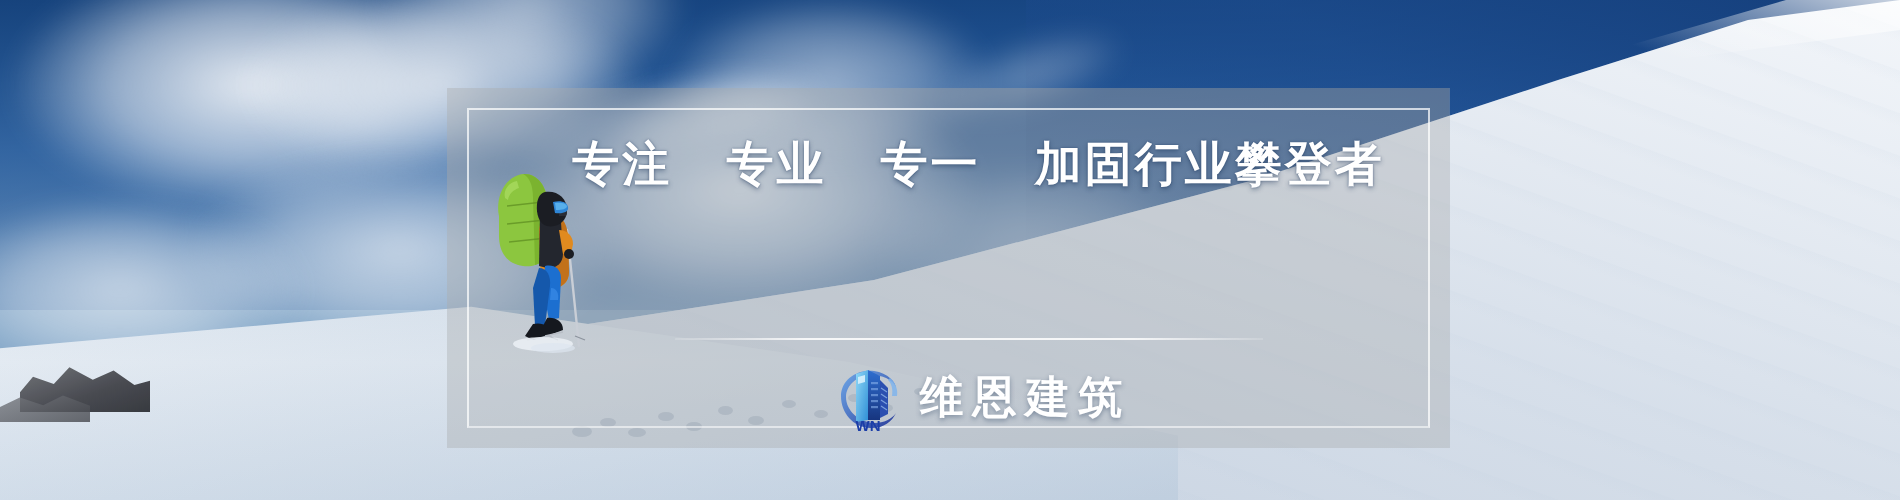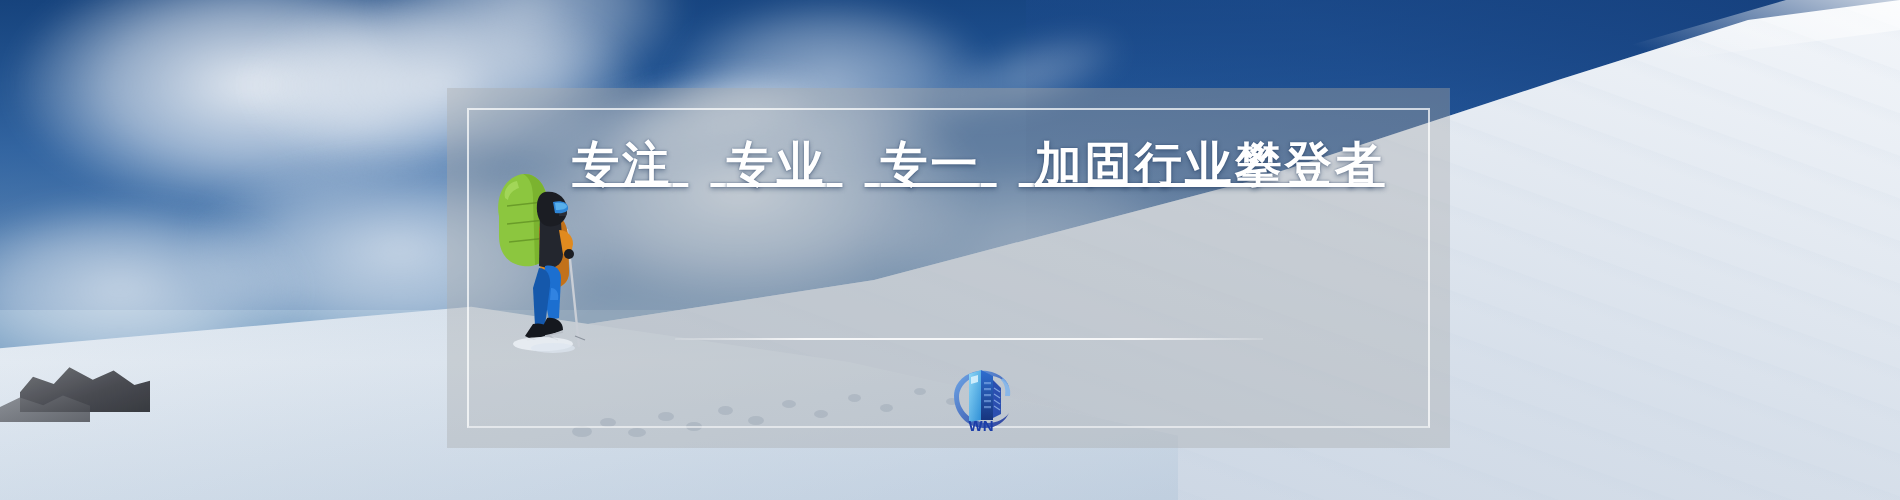--- a/index.html
+++ b/index.html
@@ -150,21 +150,20 @@
     position:absolute; left:0; top:52px; width:100%;
     text-align:center;
     color:#ffffff;
     font-size:47px;
     font-weight:bold;
     letter-spacing:3px;
     line-height:1;
     text-shadow:0 2px 5px rgba(24,48,84,.45), 0 0 2px rgba(30,56,96,.5);
     white-space:nowrap;
     padding-left:60px;
-    text-decoration:underline;
   }
   .headline .gap { display:inline-block; width:22px; }
 
   .subline {
     position:absolute; left:0; top:186px; width:100%;
     text-align:center;
     color:#f2f5f8;
     font-size:25px;
     letter-spacing:2px;
     line-height:1;
@@ -362,16 +361,17 @@
           <g stroke="#9fc4f2" stroke-width="1.1" opacity=".7">
             <line x1="51" y1="28" x2="57" y2="32"></line>
             <line x1="51" y1="34" x2="57" y2="38"></line>
             <line x1="51" y1="40" x2="57" y2="44"></line>
             <line x1="51" y1="46" x2="57" y2="50"></line>
           </g>
 
           <text x="38" y="71" font-family="Liberation Sans, sans-serif" font-size="15" font-weight="bold" fill="#1b3da8" text-anchor="middle">WN</text>
         </svg>
       </div>
+      <div class="brandname">维恩建筑</div>
     </div>
 
   </div>
 </div>
 
 </body></html>

